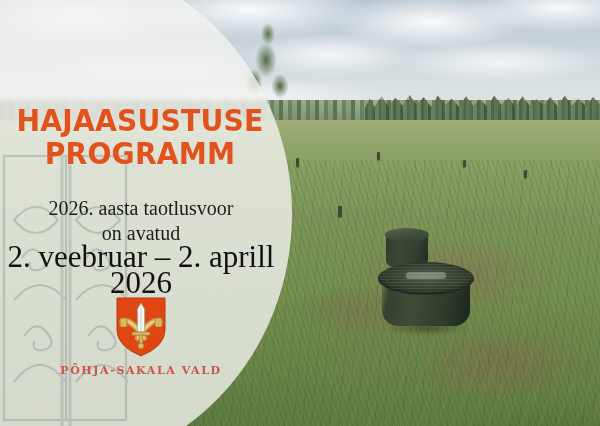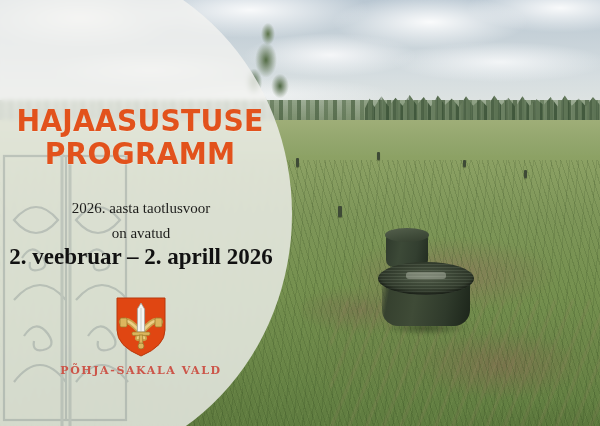--- a/index.html
+++ b/index.html
@@ -257,32 +257,32 @@
   }
   .headline .l2 { display: block; }
 
   .subtext {
     position: absolute;
     left: 0; top: 196px;
     width: 282px;
     text-align: center;
     color: #1d1d1b;
     font-family: "Liberation Serif", serif;
-    font-size: 15px;
+    font-size: 20px;
     line-height: 25px;
   }
   .dates {
     position: absolute;
     left: 0; top: 244px;
     width: 282px;
     text-align: center;
     color: #111;
     font-family: "Liberation Serif", serif;
-    font-weight: 700;
-    font-size: 23px;
+    font-weight: 400;
+    font-size: 31px;
     line-height: 26px;
   }
 
   
   .logo-block {
     position: absolute;
     left: 0; top: 296px;
     width: 282px;
     text-align: center;
   }

